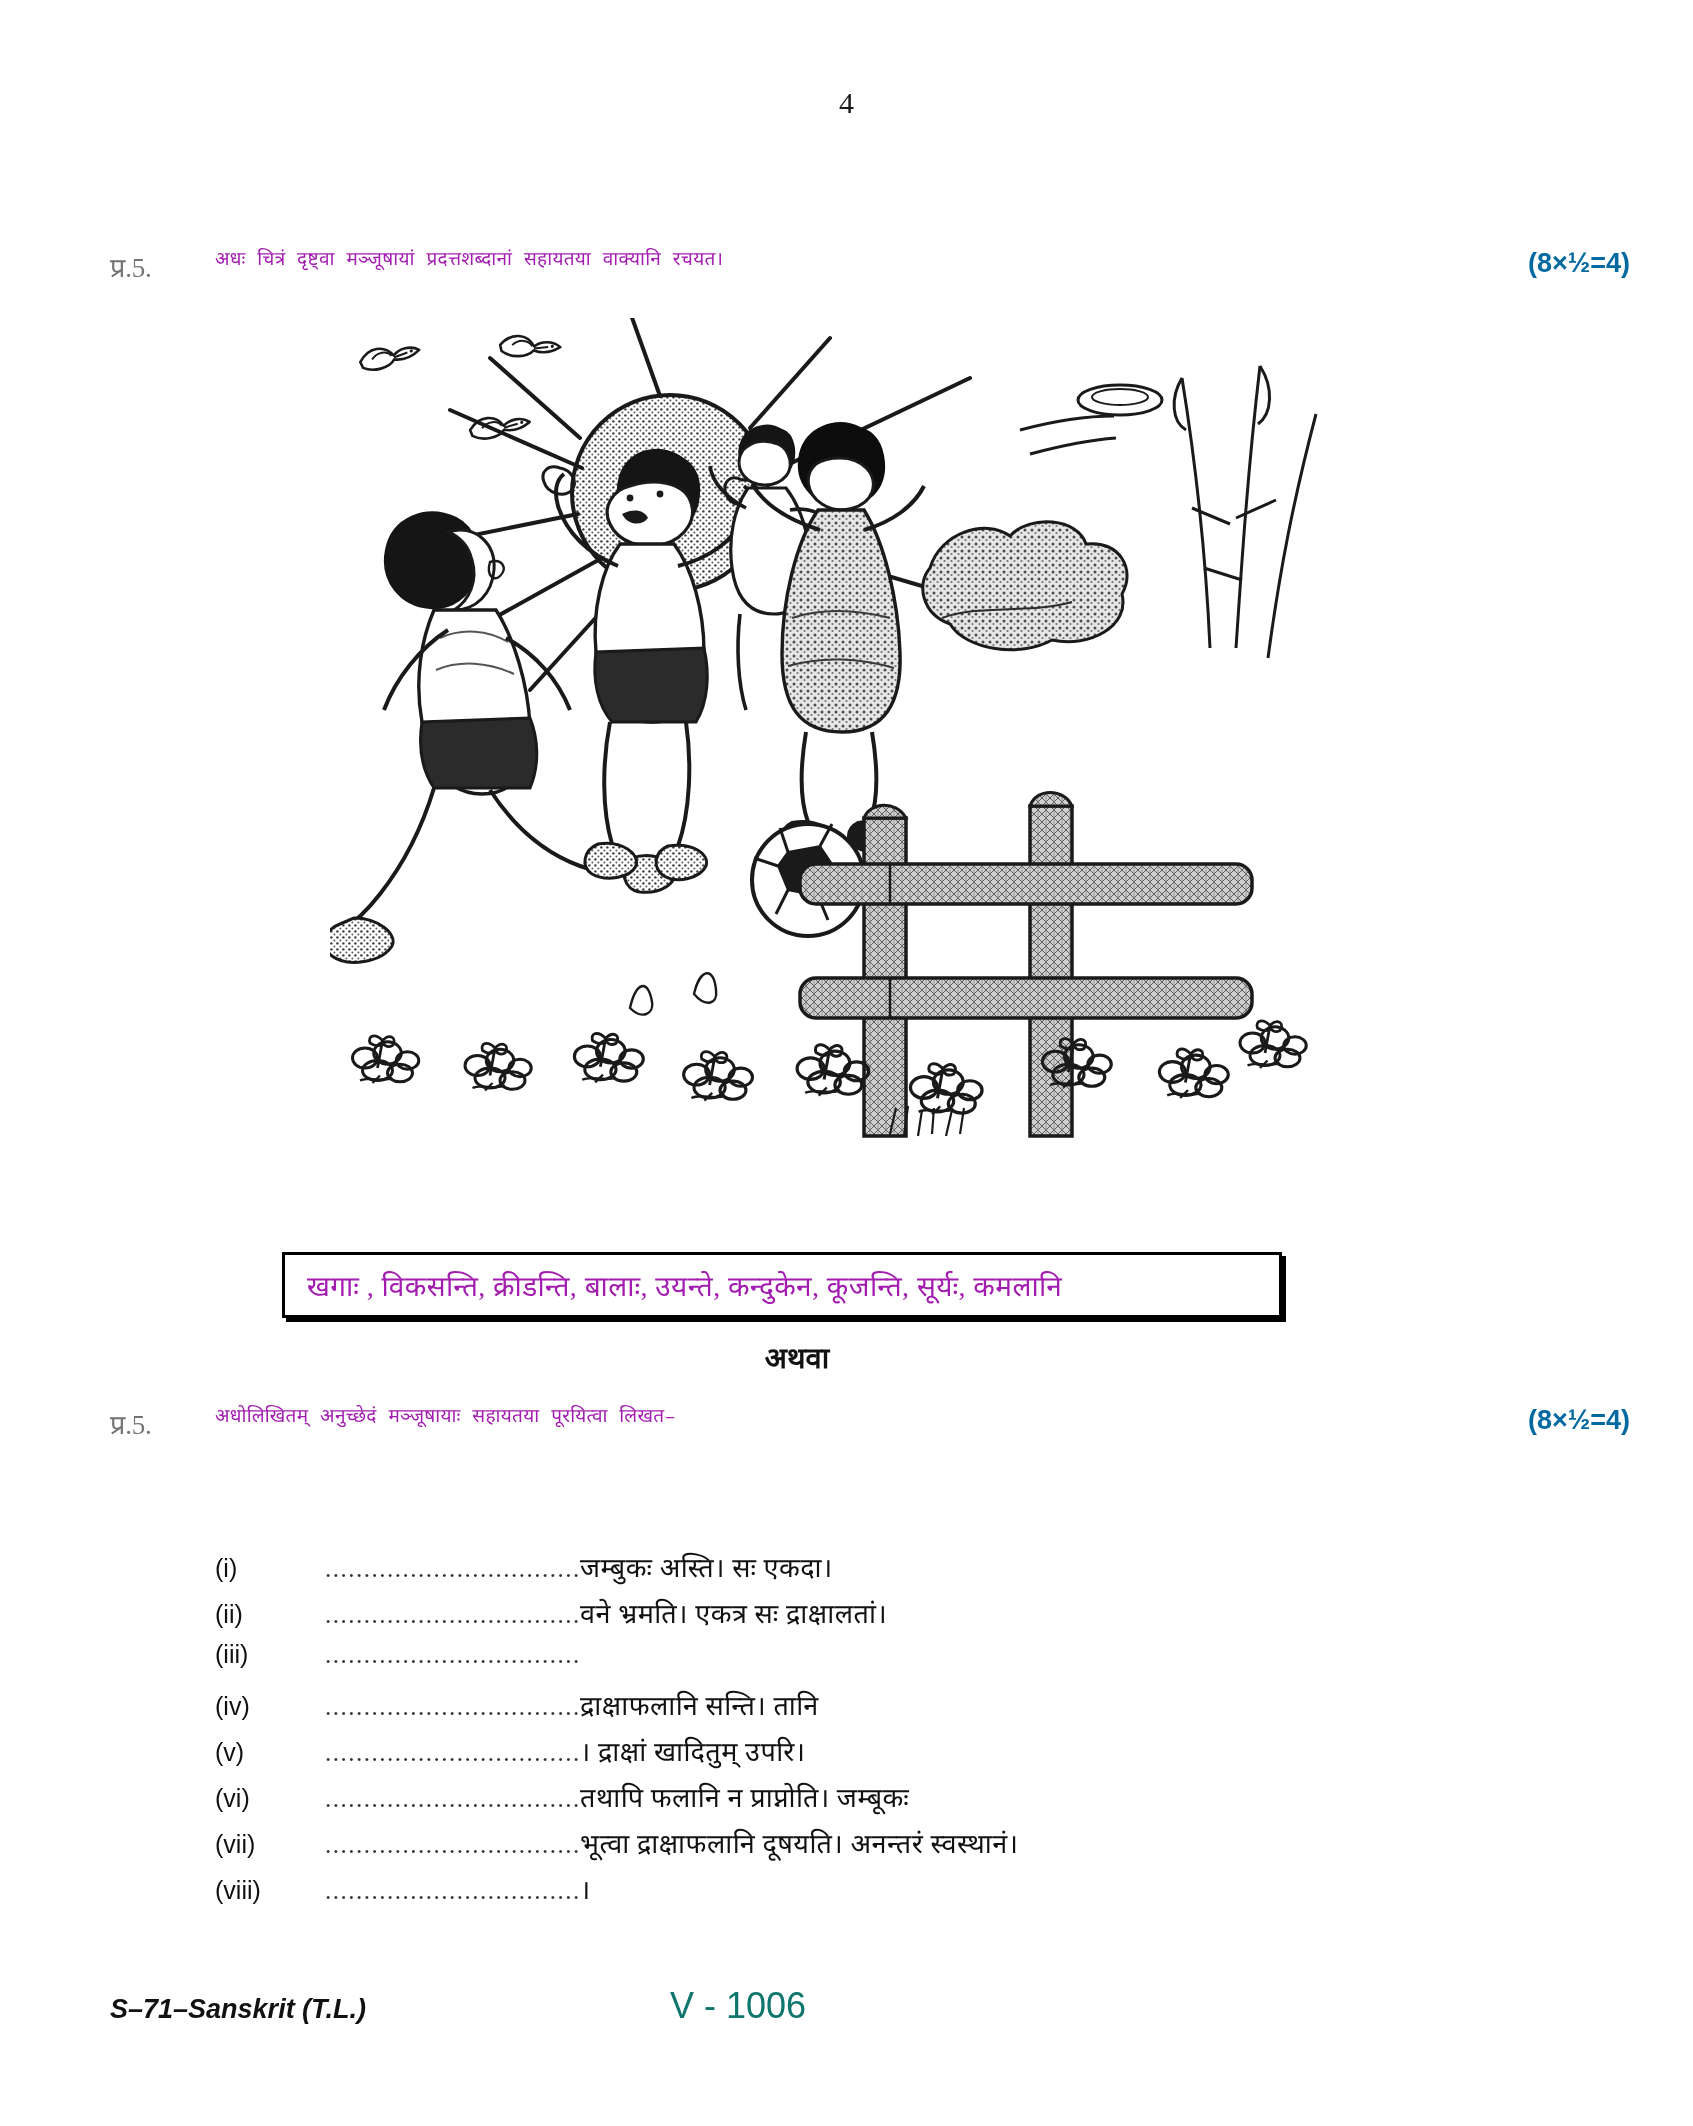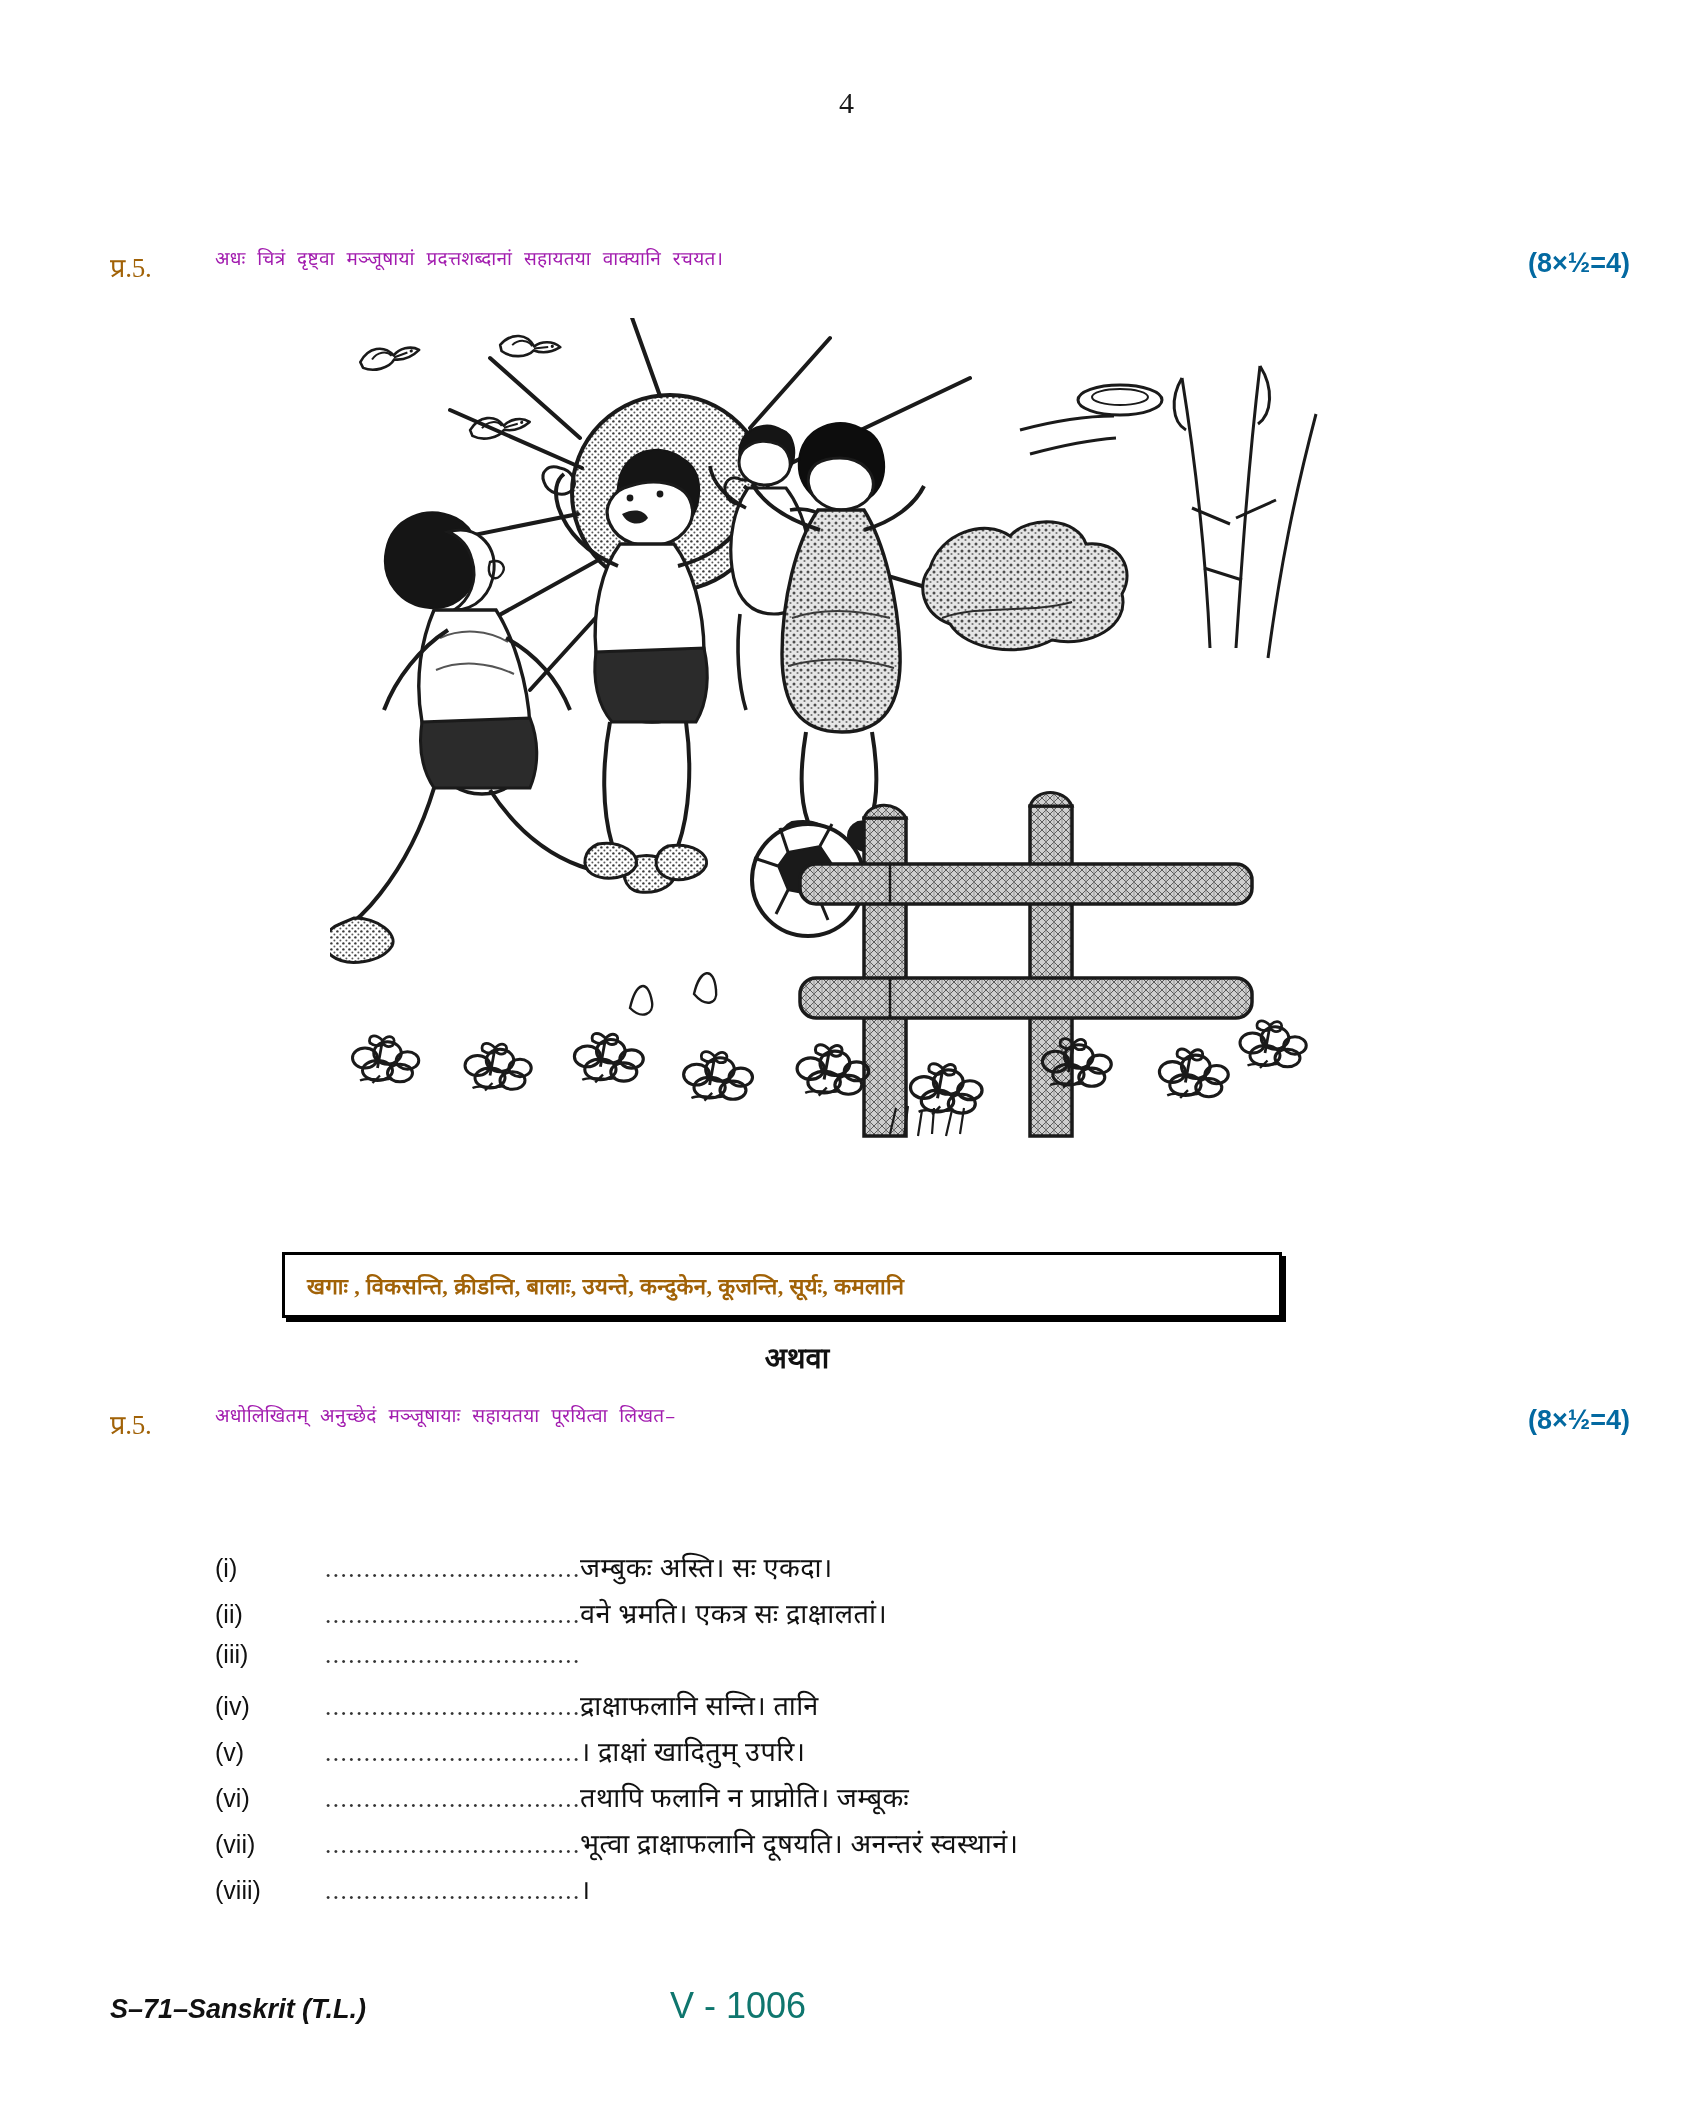--- a/index.html
+++ b/index.html
@@ -37,21 +37,21 @@
     left: 110px;
     width: 1520px;
     display: flex;
     align-items: flex-start;
   }
   .q-label {
     flex: 0 0 105px;
     font-size: 27px;
     font-family: "Liberation Serif", "DejaVu Serif", serif;
     letter-spacing: -0.2px;
-    color: #a16207;
+    color: #737373;
   }
   .q-text {
     flex: 1 1 auto;
     font-size: 19px;
     font-family: Liberation Mono, monospace;
     line-height: 1.35;
     letter-spacing: 0.3px;
     color: #a21caf;
   }
   .q-marks {
@@ -79,26 +79,25 @@
     position: absolute;
     box-sizing: border-box;
     border: 3px solid #000;
     box-shadow: 4px 4px 0 0 #000;
     background: #fff;
     display: flex;
     align-items: center;
   }
   .wordbank-text {
     font-family: "Liberation Serif", "DejaVu Serif", serif;
-    font-size: 22px;
+    font-size: 28px;
     letter-spacing: 0.4px;
     padding-left: 22px;
-    color: #a16207;
+    color: #a21caf;
     white-space: nowrap;
-    font-weight: bold;
   }
   #wordbank-1 { left: 282px; top: 1252px; width: 1000px; height: 66px; }
   #wordbank-2 { left: 282px; top: 1466px; width: 1000px; height: 62px; }
 
   
   .athava {
     position: absolute;
     left: 0;
     top: 1337px;
     width: 1594px;

